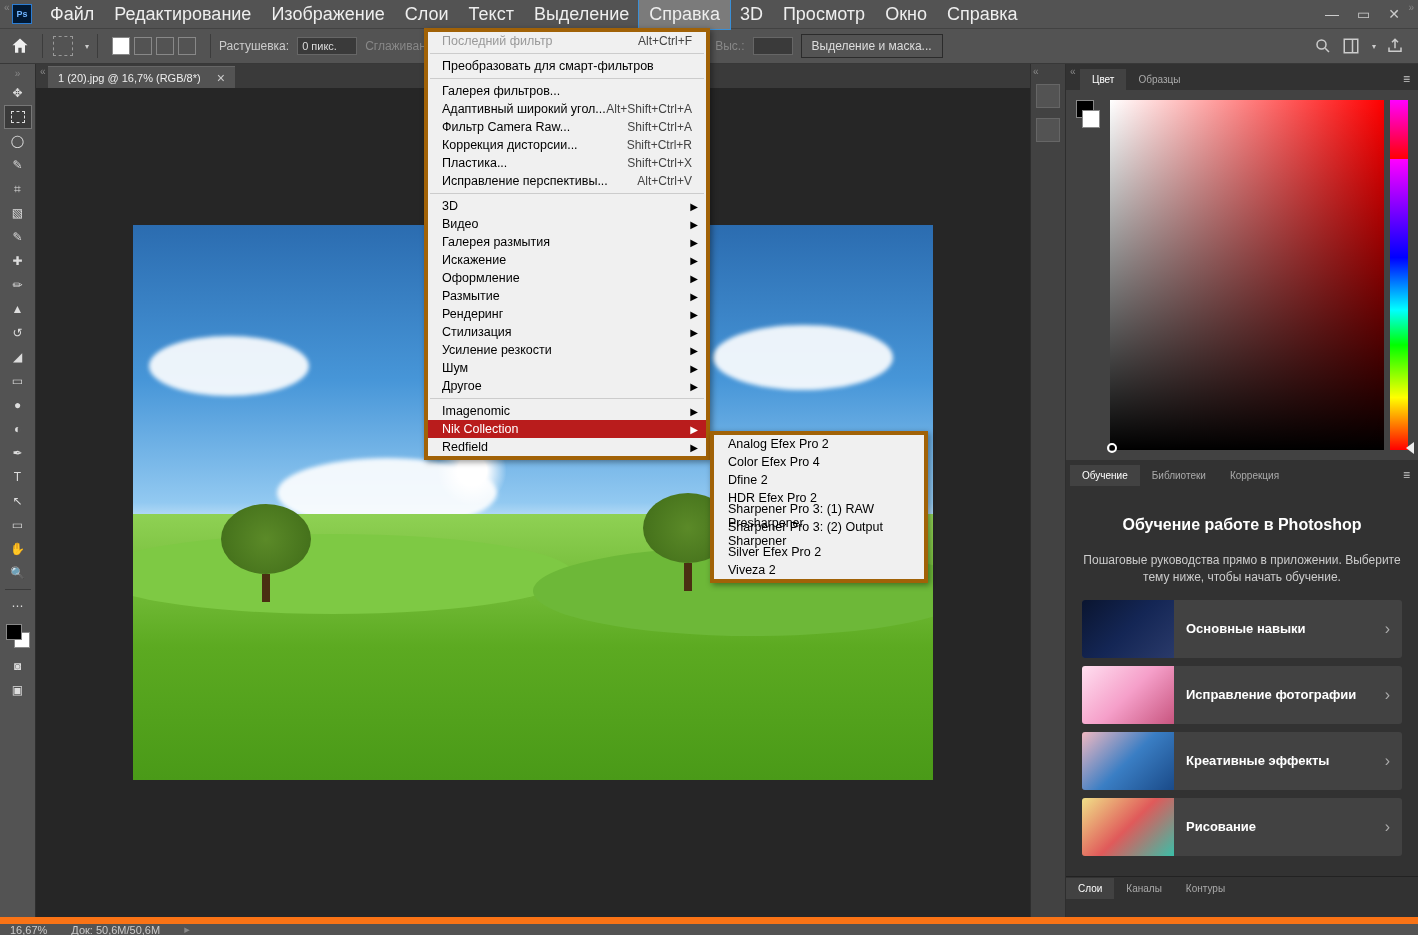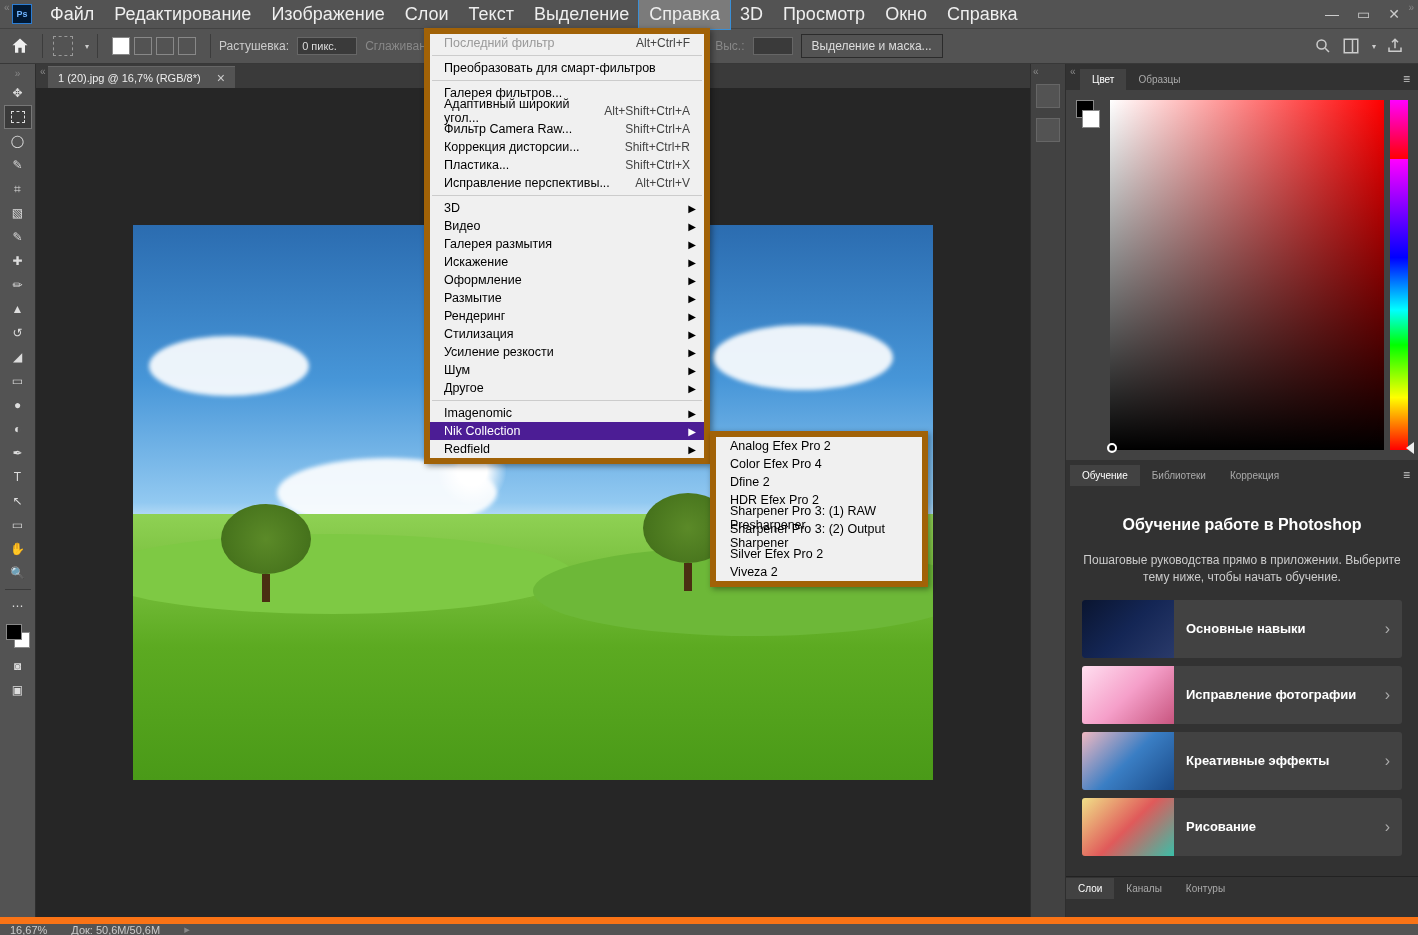--- a/index.html
+++ b/index.html
@@ -60,25 +60,25 @@
 .learn-panel{flex:1;background:#323232;display:flex;flex-direction:column;overflow:hidden}
 .learn-body{padding:12px 16px;overflow:auto}
 .learn-title{color:#fff;font-size:16px;font-weight:bold;text-align:center;margin:18px 0}
 .learn-sub{color:#ccc;font-size:12px;text-align:center;line-height:1.4;margin-bottom:14px}
 .card{display:flex;align-items:center;background:#424242;border-radius:3px;margin-bottom:8px;height:58px;cursor:pointer;overflow:hidden}
 .card .thumb{width:92px;height:58px}
 .card .label{flex:1;padding:0 12px;color:#fff;font-size:13px;font-weight:600}
 .card .chev{padding:0 12px;color:#aaa;font-size:16px}
 .bottom-tabs{height:24px;background:#323232;display:flex;align-items:center;border-top:1px solid #222}
 .statusbar{height:18px;background:#535353;border-top:7px solid #f97316;display:flex;align-items:center;font-size:11px;color:#ccc;padding:0 10px;gap:24px}
-.dropdown{position:absolute;background:#f0f0f0;border:6px solid #a16207;box-shadow:2px 2px 6px rgba(0,0,0,.4);font-size:12.5px;color:#000;z-index:100}
+.dropdown{position:absolute;background:#f0f0f0;border:4px solid #a16207;box-shadow:2px 2px 6px rgba(0,0,0,.4);font-size:12.5px;color:#000;z-index:100}
 .dd-filter{left:424px;top:28px;width:286px}
 .dd-item{padding:3px 14px;display:flex;align-items:center;cursor:pointer;position:relative;height:18px}
 .dd-item .sc{margin-left:auto;color:#444;font-size:12px}
-.dd-item.hi{background:#4c1d95;color:#fff}
+.dd-item.hi{background:#b91c1c;color:#fff}
 .dd-item .arr{position:absolute;right:8px;font-size:10px}
 .dd-sep{height:1px;background:#ccc;margin:3px 2px}
 .dd-sub{left:710px;top:431px;width:218px}
 .mode-icons{display:flex;gap:4px;margin:0 6px}
 .mode-ico{width:18px;height:18px;border:1px solid #888;cursor:pointer}
 .oe{position:absolute;left:4px;top:2px;font-size:10px;color:#888}
 .oe2{position:absolute;right:4px;top:2px;font-size:10px;color:#888}
 .caret{font-size:8px;margin-left:2px}
 </style>
 </head>

